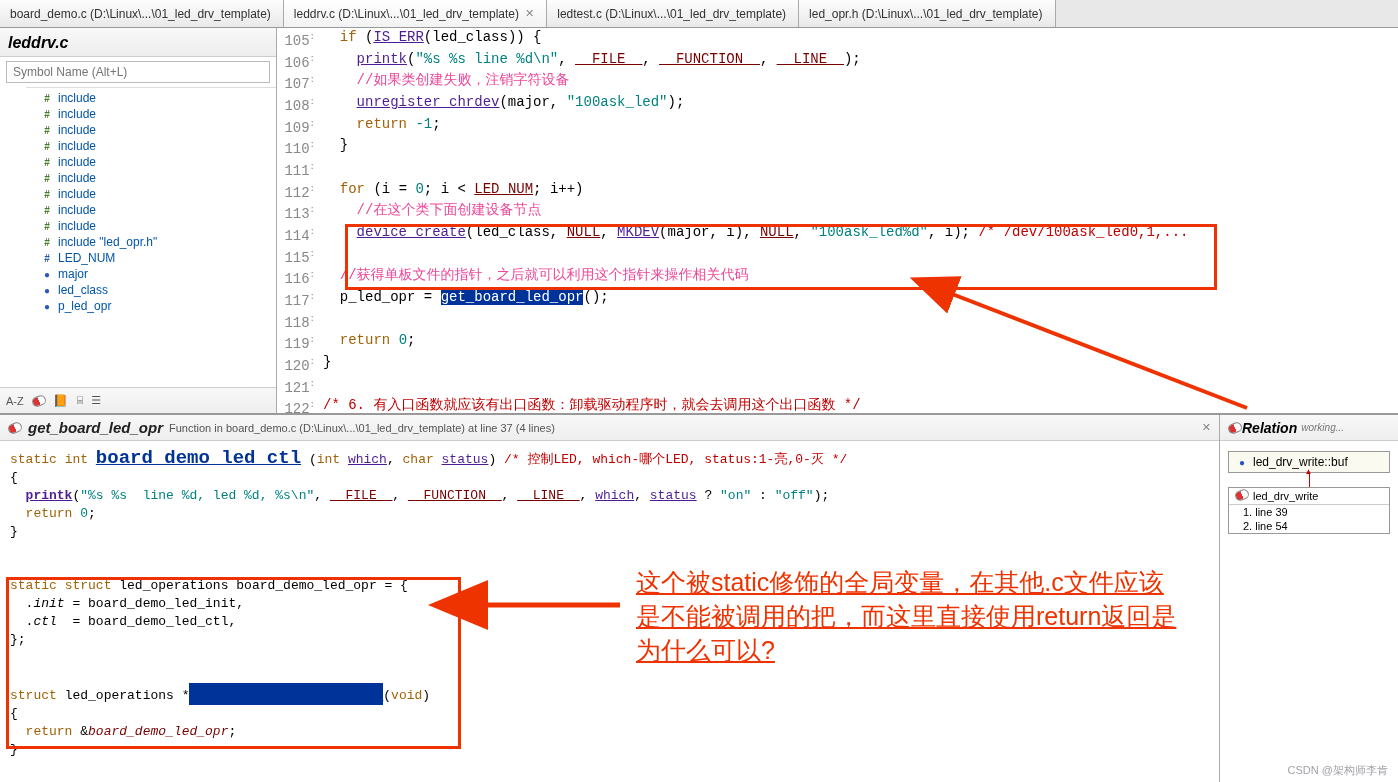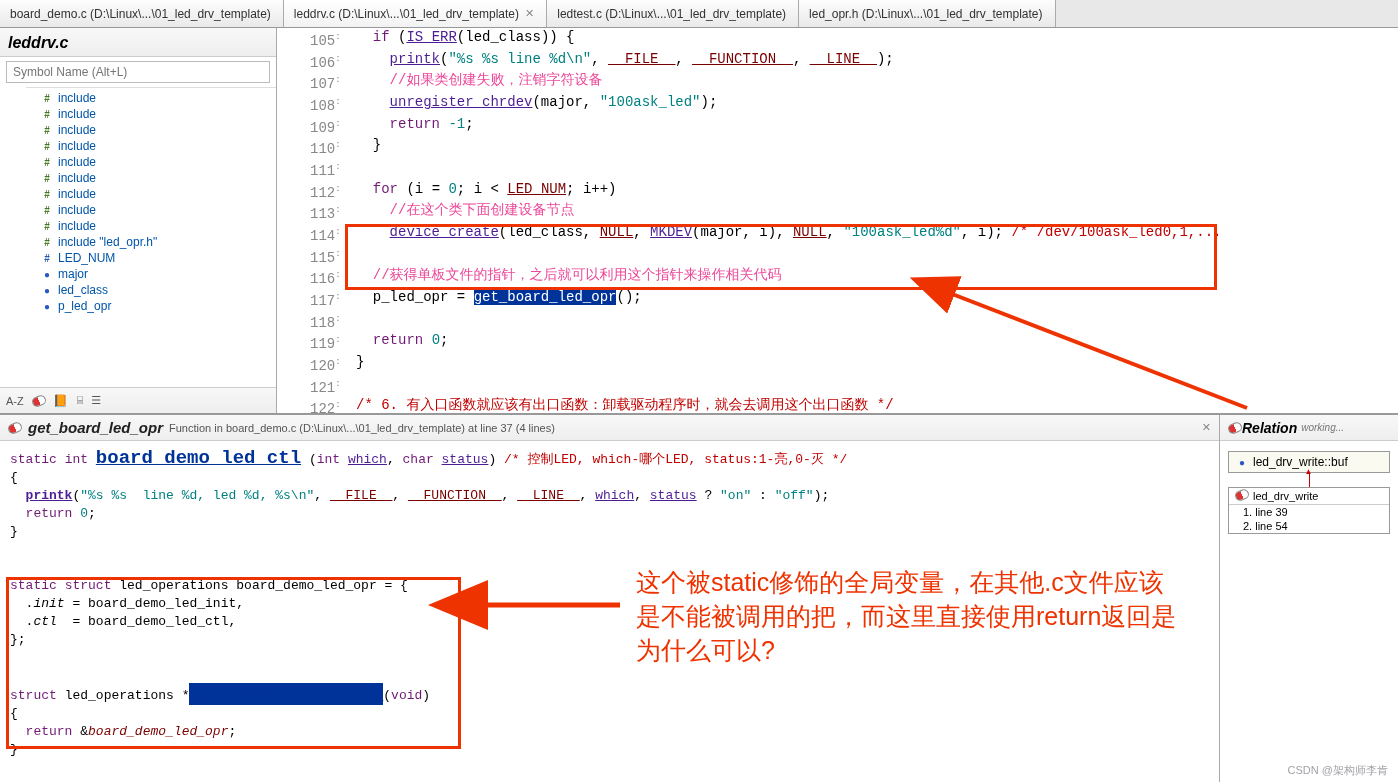--- a/index.html
+++ b/index.html
@@ -20,24 +20,24 @@
 .sym-item { display: flex; align-items: center; gap: 4px; padding: 1px 6px 1px 14px; color: #05a; cursor: pointer; white-space: nowrap; }
 .ico { width: 14px; height: 14px; display: inline-flex; align-items: center; justify-content: center; font-size: 10px; }
 .ico-inc::before { content: "#"; color: #4a7a2a; font-weight: bold; }
 .ico-def::before { content: "#"; color: #2a5aaa; font-weight: bold; }
 .ico-var::before { content: "●"; color: #2957c4; }
 .sidebar-toolbar { height: 26px; border-top: 1px solid #ccc; display: flex; align-items: center; gap: 8px; padding: 0 6px; background: linear-gradient(#f8f8f8,#eee); font-size: 11px; color: #555; }
 
 
 .editor { flex: 1; background: #fff; font-family: Consolas, "Courier New", monospace; font-size: 14px; overflow: auto; position: relative; }
 .code-line { display: flex; line-height: 18px; }
-.ln { width: 46px; padding-right: 8px; color: #888; user-select: none; margin-left: 33px; }
+.ln { width: 46px; text-align: right; padding-right: 8px; color: #888; user-select: none; }
 .ln sup { font-size: 9px; }
 .code { white-space: pre; }
-.kw { color: #701a75; }
+.kw { color: #a16207; }
 .fn { color: #4c1d95; text-decoration: underline; }
 .str { color: #008080; }
 .num { color: #008080; }
 .cm { color: #ec4899; }
 .cm-red { color: #c00000; }
 .mac { color: #7a0000; text-decoration: underline; }
 .var { color: #000; }
 .hl { background: #003399; color: #fff; }
 .red-box { position: absolute; border: 3px solid #e30; pointer-events: none; }
 
@@ -279,21 +279,21 @@
 
     <svg class="arrow-svg" style="left:0; top:0;" width="1210" height="370">
       <defs>
           <marker id="ah2" markerWidth="12" markerHeight="12" refX="2" refY="5" orient="auto">
             <path d="M0,0 L0,10 L12,5 z" fill="#e30"></path>
           </marker>
         </defs>
       <line x1="620" y1="190" x2="478" y2="190" stroke="#e30" stroke-width="5" marker-end="url(#ah2)"></line>
     </svg>
 
-    <div class="anno-text" style="left:636px; top:150px; width:545px;">这个被static修饰的全局变量，在其他.c文件应该是不能被调用的把，而这里直接使用return返回是为什么可以?</div>
+    <div class="anno-text" style="left:636px; top:150px; width:545px;text-decoration:underline;">这个被static修饰的全局变量，在其他.c文件应该是不能被调用的把，而这里直接使用return返回是为什么可以?</div>
   </div>
 
   <div class="bottom-right">
     <div class="br-header">
       <span class="pill"></span>
       <span>Relation</span>
       <span class="br-sub">working...</span>
     </div>
     <div class="rel-box">
       <div class="rel-node">

